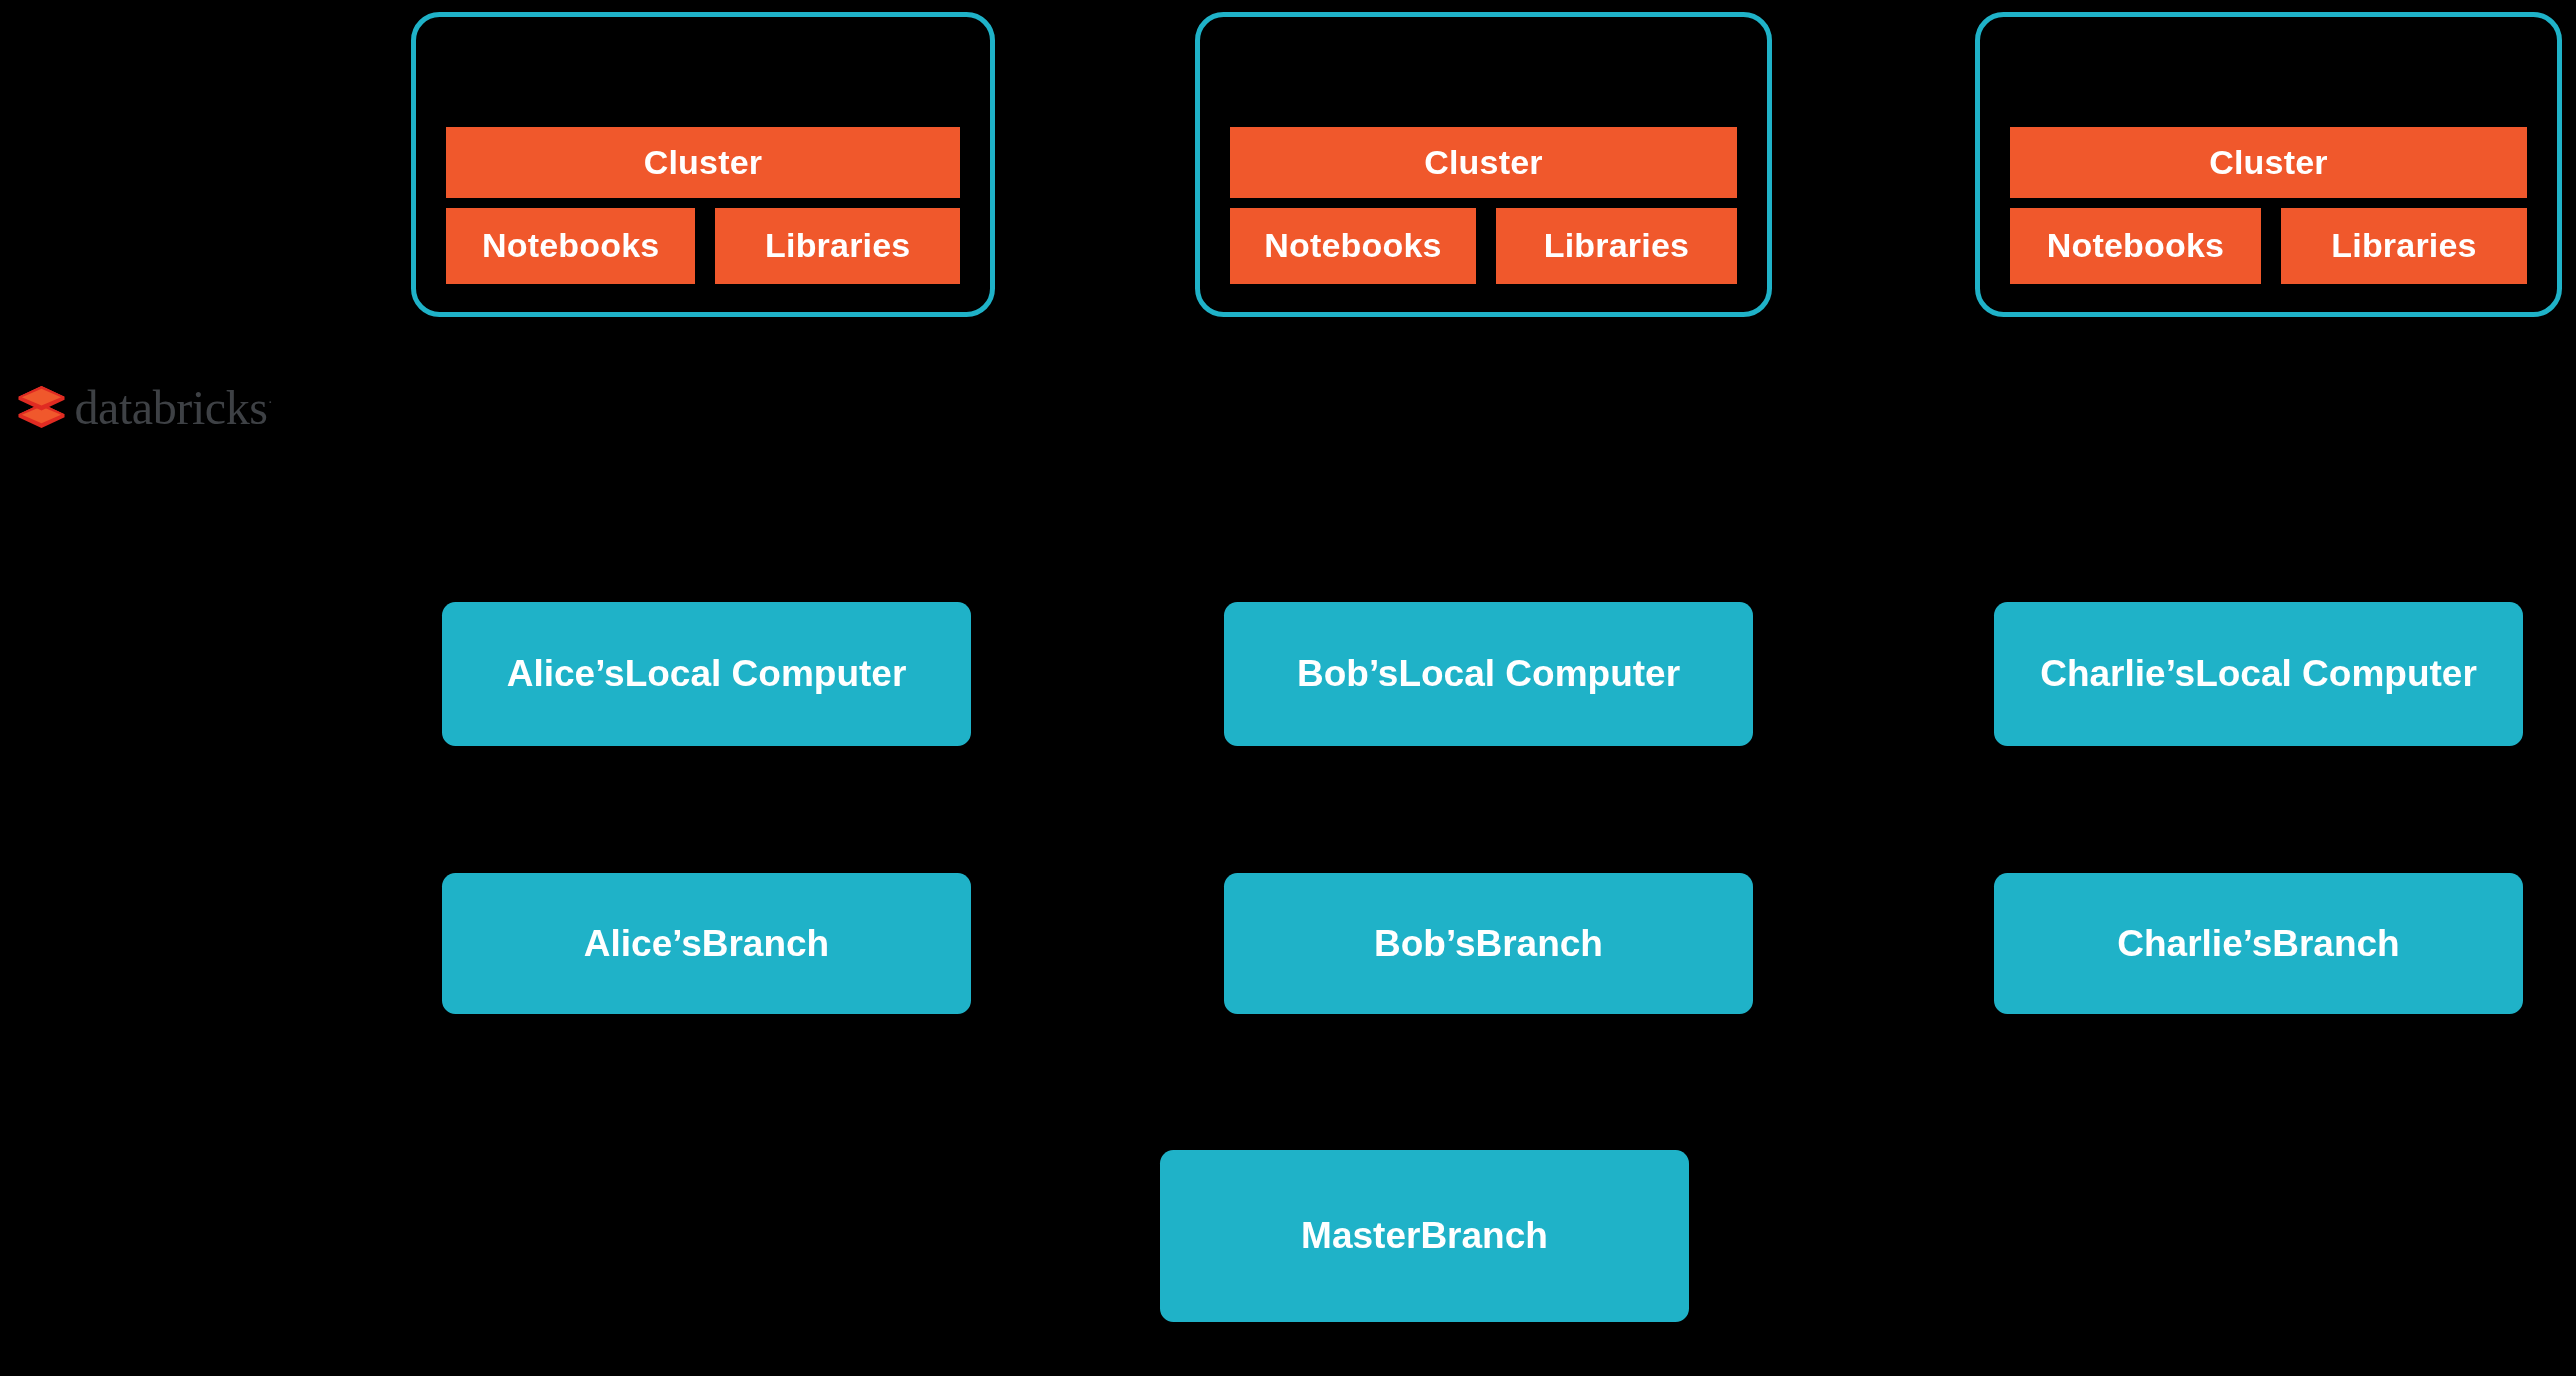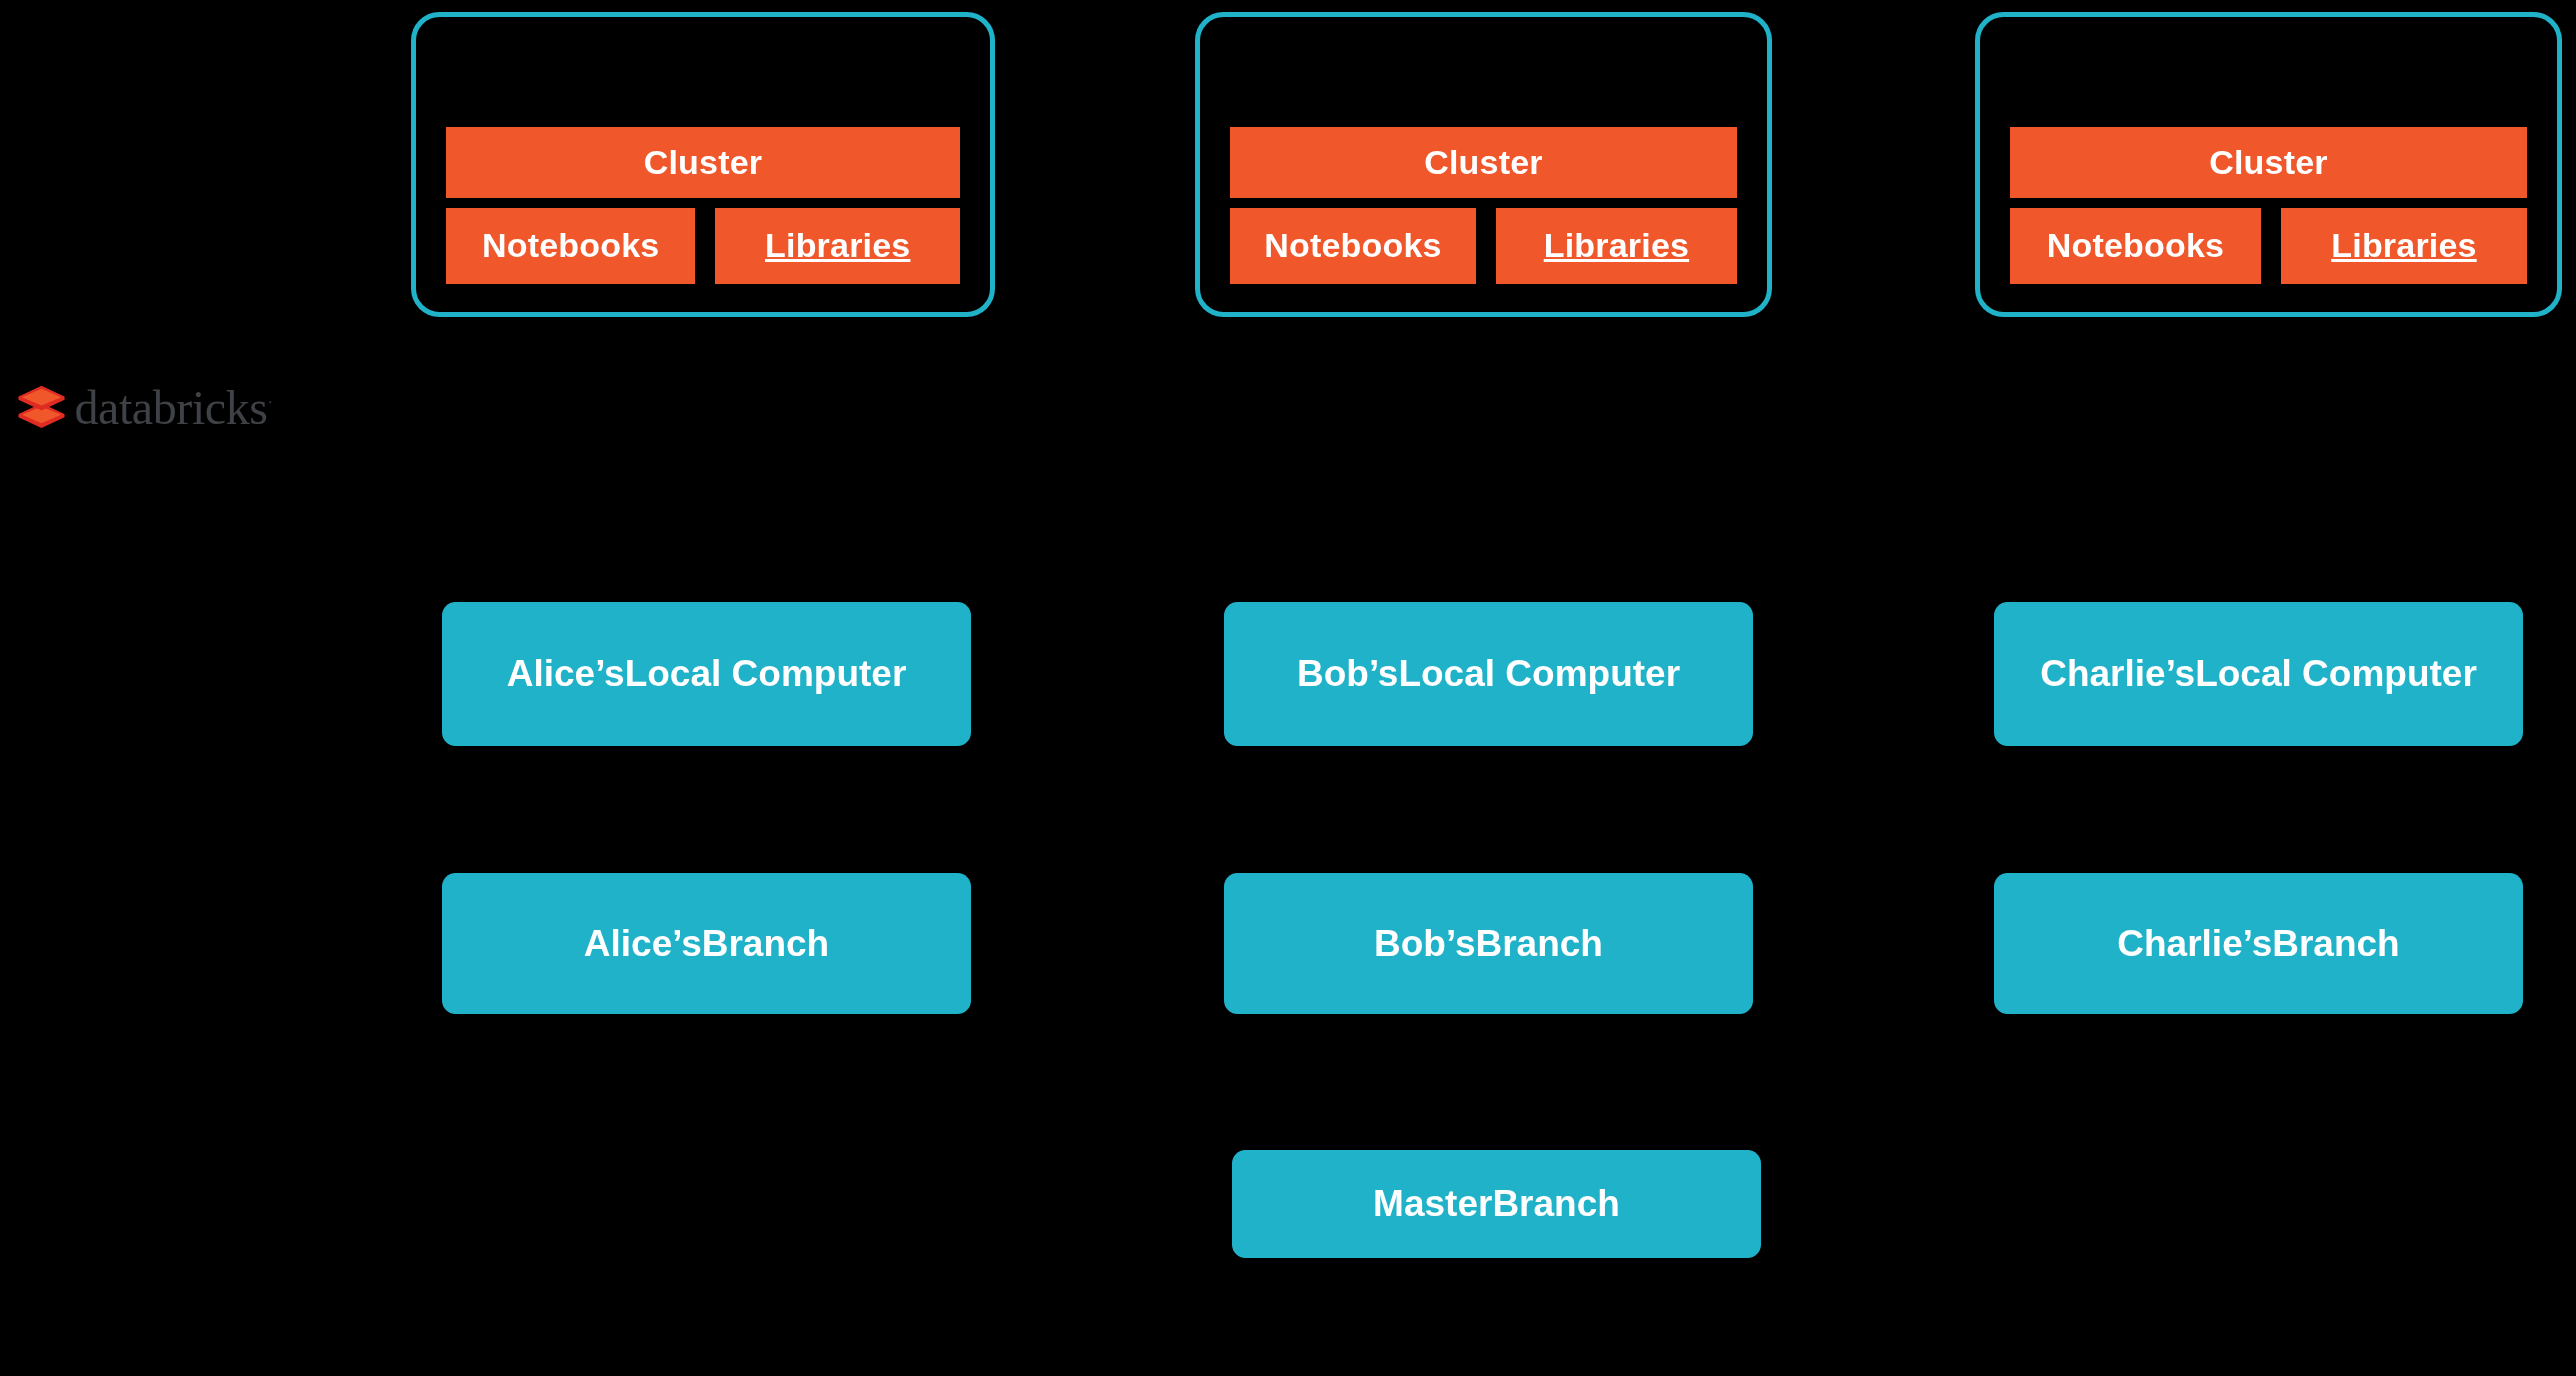--- a/index.html
+++ b/index.html
@@ -58,21 +58,21 @@
     display: flex;
     gap: 20px;
   }
 
   .sub-cell {
     height: 76px;
     font-size: 34px;
     flex: 1 1 0;
   }
   .sub-cell.notebooks { flex: 1.02 1 0; }
-  .sub-cell.libraries { flex: 1 1 0; text-decoration: underline; }
+  .sub-cell.libraries { flex: 1 1 0; }
 
   
   .node-box {
     position: absolute;
     box-sizing: border-box;
     background: #1FB2C8;
     border-radius: 13.4px;
     color: #FFFFFF;
     display: flex;
     flex-direction: row;
@@ -187,19 +187,19 @@
   <div class="node-box" style="left:1224px; top:873px; width:529px; height:141px;">
     <span class="ln">Bob’s</span>
     <span class="ln">Branch</span>
   </div>
 
   <div class="node-box" style="left:1994px; top:873px; width:529px; height:141px;">
     <span class="ln">Charlie’s</span>
     <span class="ln">Branch</span>
   </div>
 
-  <div class="node-box" style="left:1232px; top:1150px; width:529px; height:108px;">
+  <div class="node-box" style="left:1160px; top:1150px; width:529px; height:172px;">
     <span class="ln">Master</span>
     <span class="ln">Branch</span>
   </div>
 
 </div>
 
 
 </body></html>

